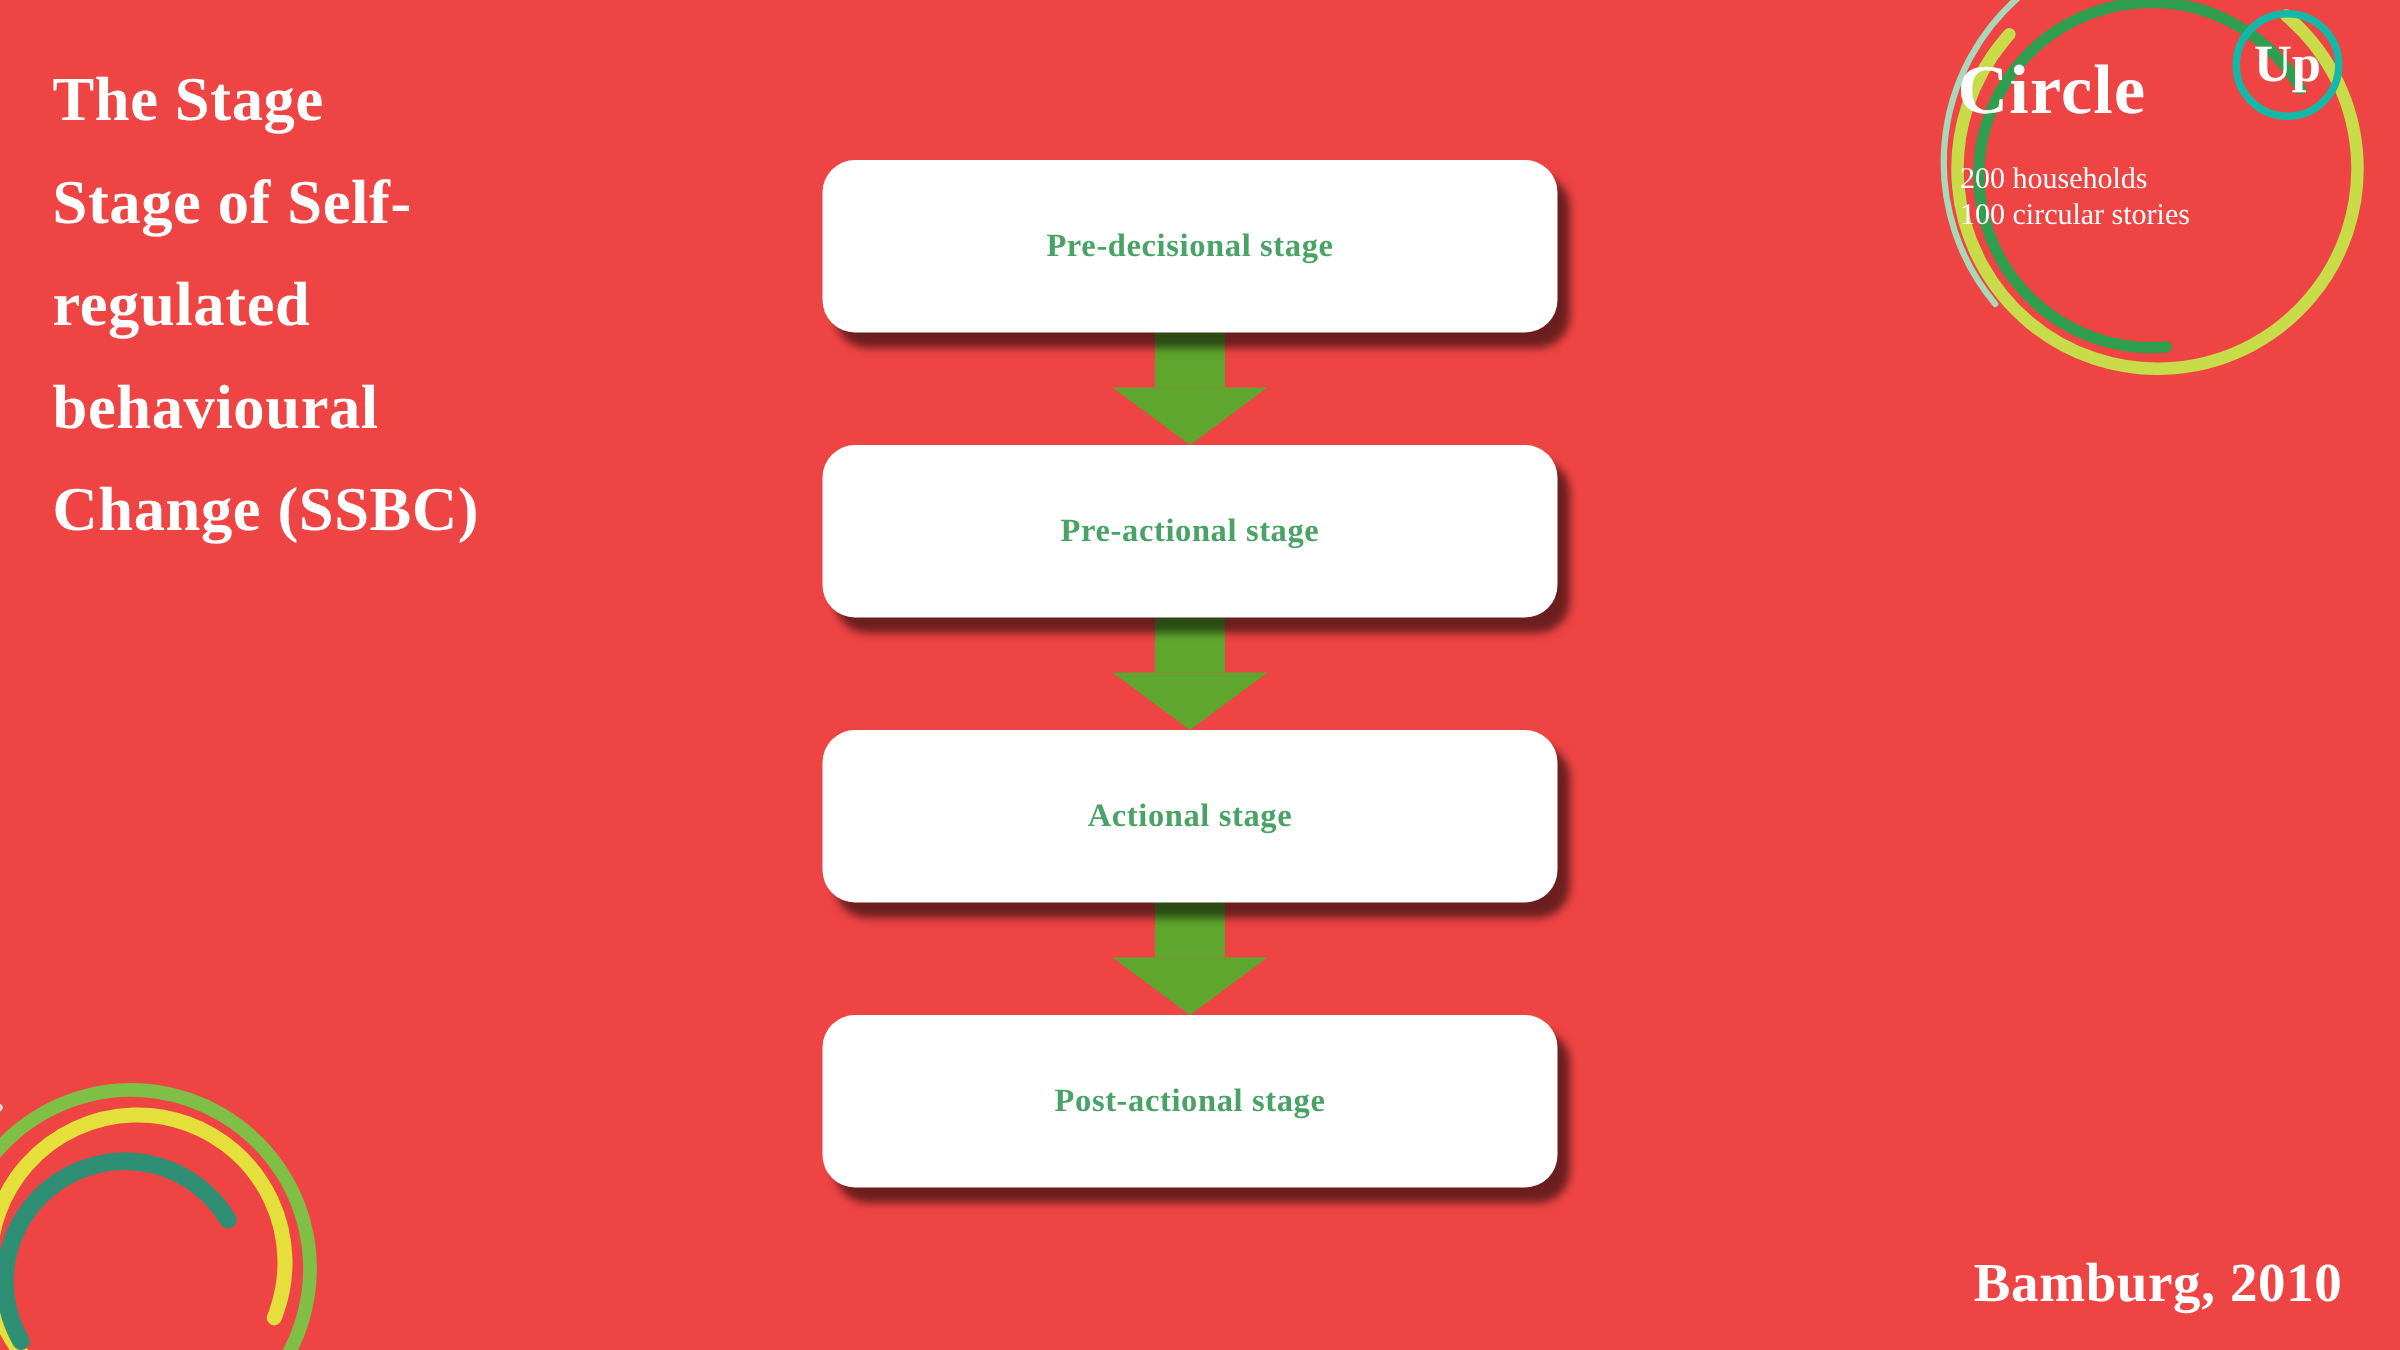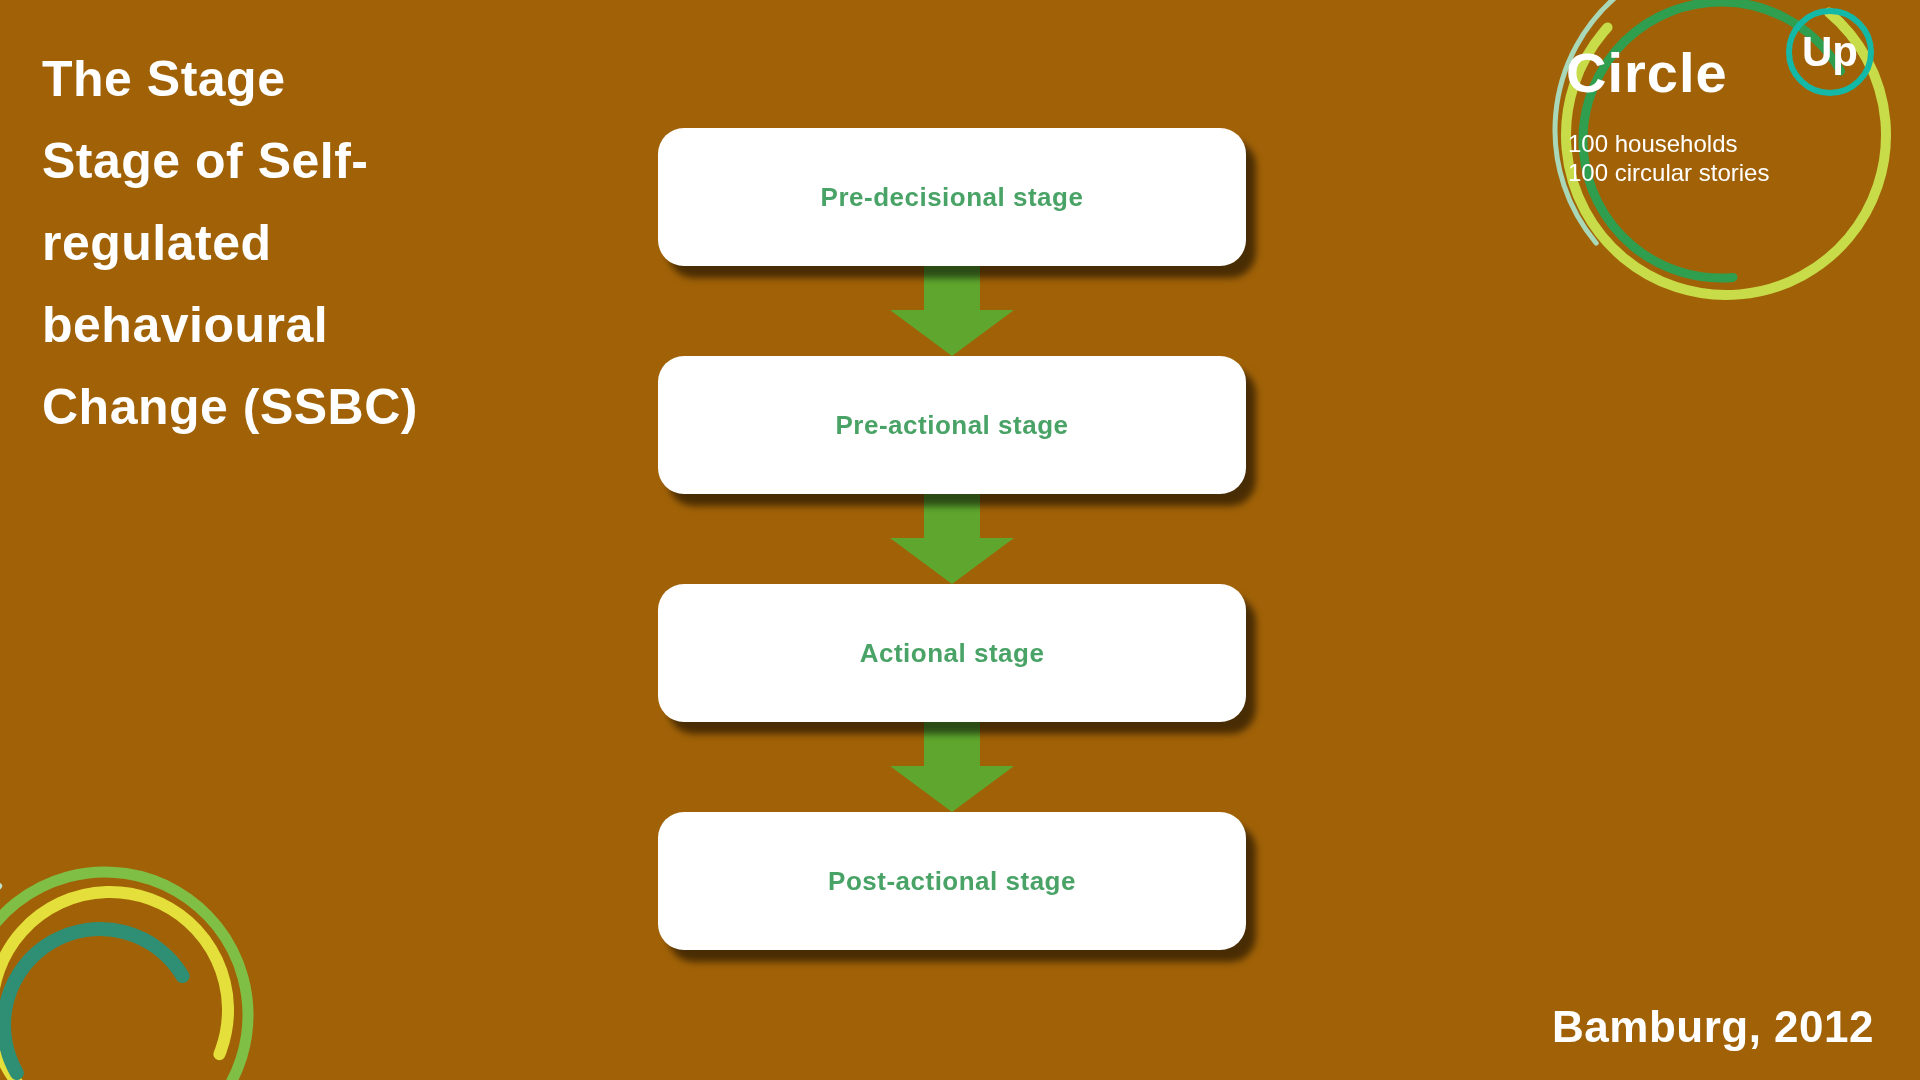--- a/index.html
+++ b/index.html
@@ -1,22 +1,22 @@
 <!DOCTYPE html>
 <html><head>
 <meta charset="utf-8">
 <style>
   * { margin:0; padding:0; box-sizing:border-box; }
   html,body { background:#0E695E; }
   .slide {
     position:relative;
     width:1920px; height:1080px;
-    background:#a16207;
+    background:#ef4444;
     overflow:hidden;
-    font-family:Liberation Sans, sans-serif;
+    font-family:Liberation Serif, serif;
     padding-left:48px;
   }
 
   
   .title {
     position:absolute;
     left:42px; top:38px;
     width:480px;
     color:#ffffff;
     font-size:50px;
@@ -176,26 +176,26 @@
   </div>
 
   <div class="logo">
     <svg class="rings" width="520" height="420" viewBox="0 0 520 420">
       <circle cx="300" cy="165" r="160" fill="none" stroke="#C8DC4A" stroke-width="10" stroke-linecap="round" stroke-dasharray="760 260" transform="rotate(-50 300 165)"></circle>
       <circle cx="295" cy="170" r="138" fill="none" stroke="#2F9E4F" stroke-width="9" stroke-linecap="round" stroke-dasharray="590 280" transform="rotate(85 295 170)"></circle>
       <circle cx="305" cy="160" r="176" fill="none" stroke="#A9D8B8" stroke-width="5" stroke-linecap="round" stroke-dasharray="520 590" transform="rotate(140 305 160)"></circle>
     </svg>
     <div class="brand-circle">Circle</div>
     <div class="up-badge">Up</div>
-    <div class="tagline l1">100 households</div>
+    <div class="tagline l1">200 households</div>
     <div class="tagline l2">100 circular stories</div>
   </div>
 
   <svg class="arcs-bl" viewBox="0 0 400 380">
     <circle cx="170" cy="220" r="118" fill="none" stroke="#E4DF3A" stroke-width="12" stroke-linecap="round" stroke-dasharray="560 190" transform="rotate(110 170 220)"></circle>
     <circle cx="165" cy="225" r="143" fill="none" stroke="#7FBF45" stroke-width="11" stroke-linecap="round" stroke-dasharray="620 280" transform="rotate(-150 165 225)"></circle>
     <circle cx="175" cy="215" r="166" fill="none" stroke="#BFE2CC" stroke-width="6" stroke-linecap="round" stroke-dasharray="480 570" transform="rotate(60 175 215)"></circle>
     <circle cx="160" cy="235" r="96" fill="none" stroke="#2F8F74" stroke-width="14" stroke-linecap="round" stroke-dasharray="300 310" transform="rotate(150 160 235)"></circle>
   </svg>
 
-  <div class="attribution">Bamburg, 2012</div>
+  <div class="attribution">Bamburg, 2010</div>
 
 </div>
 
 </body></html>

